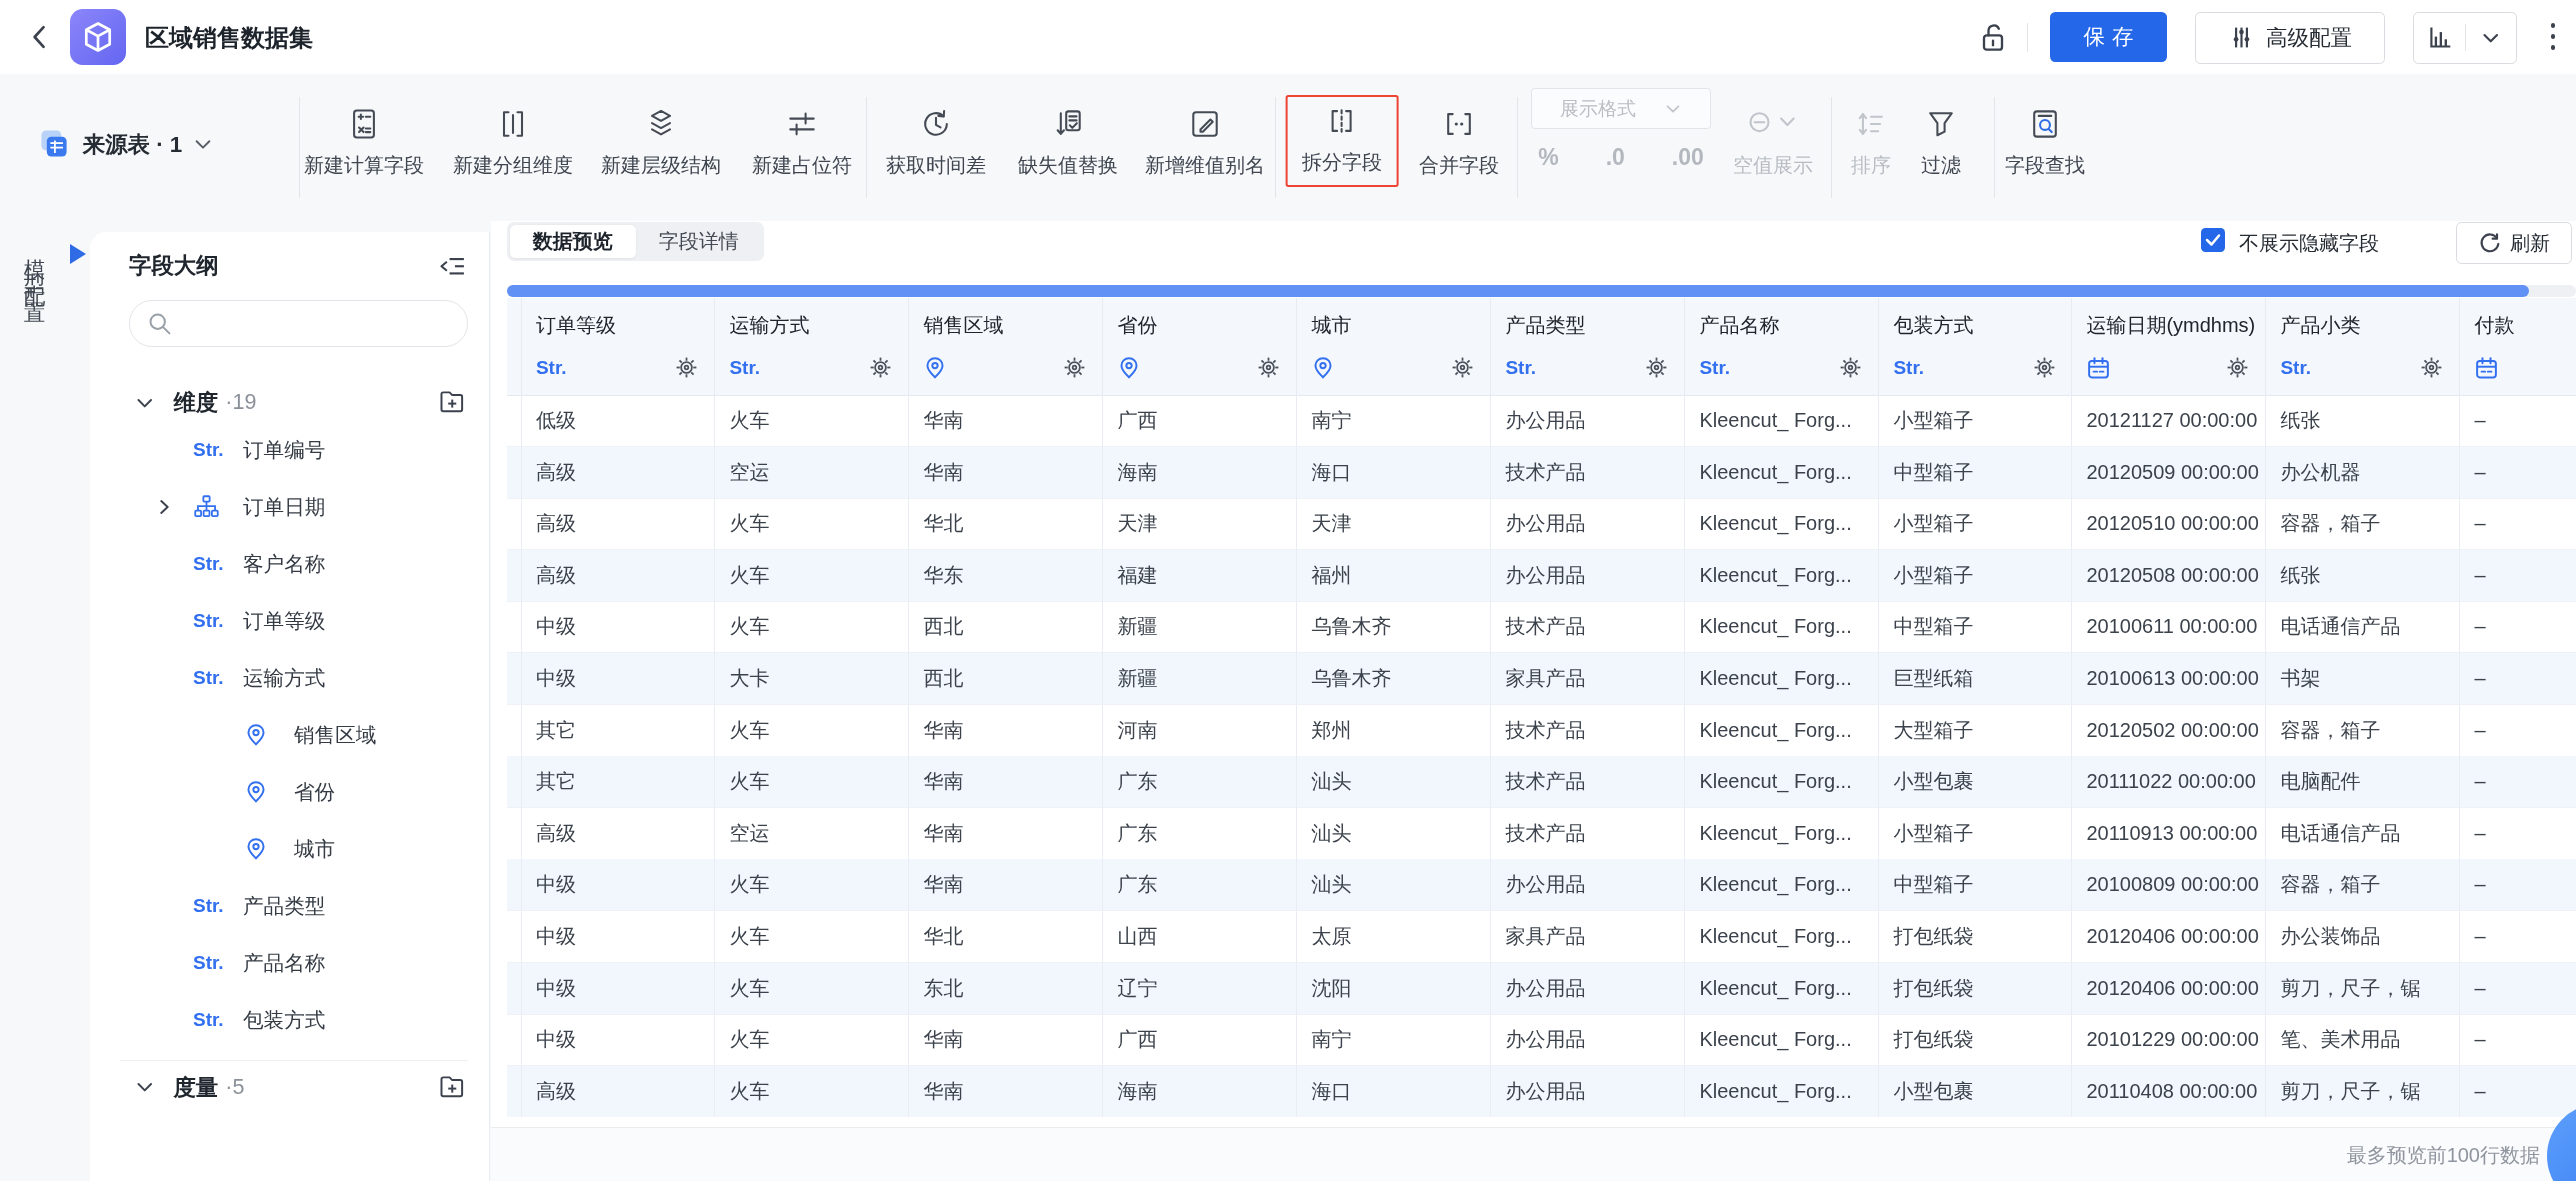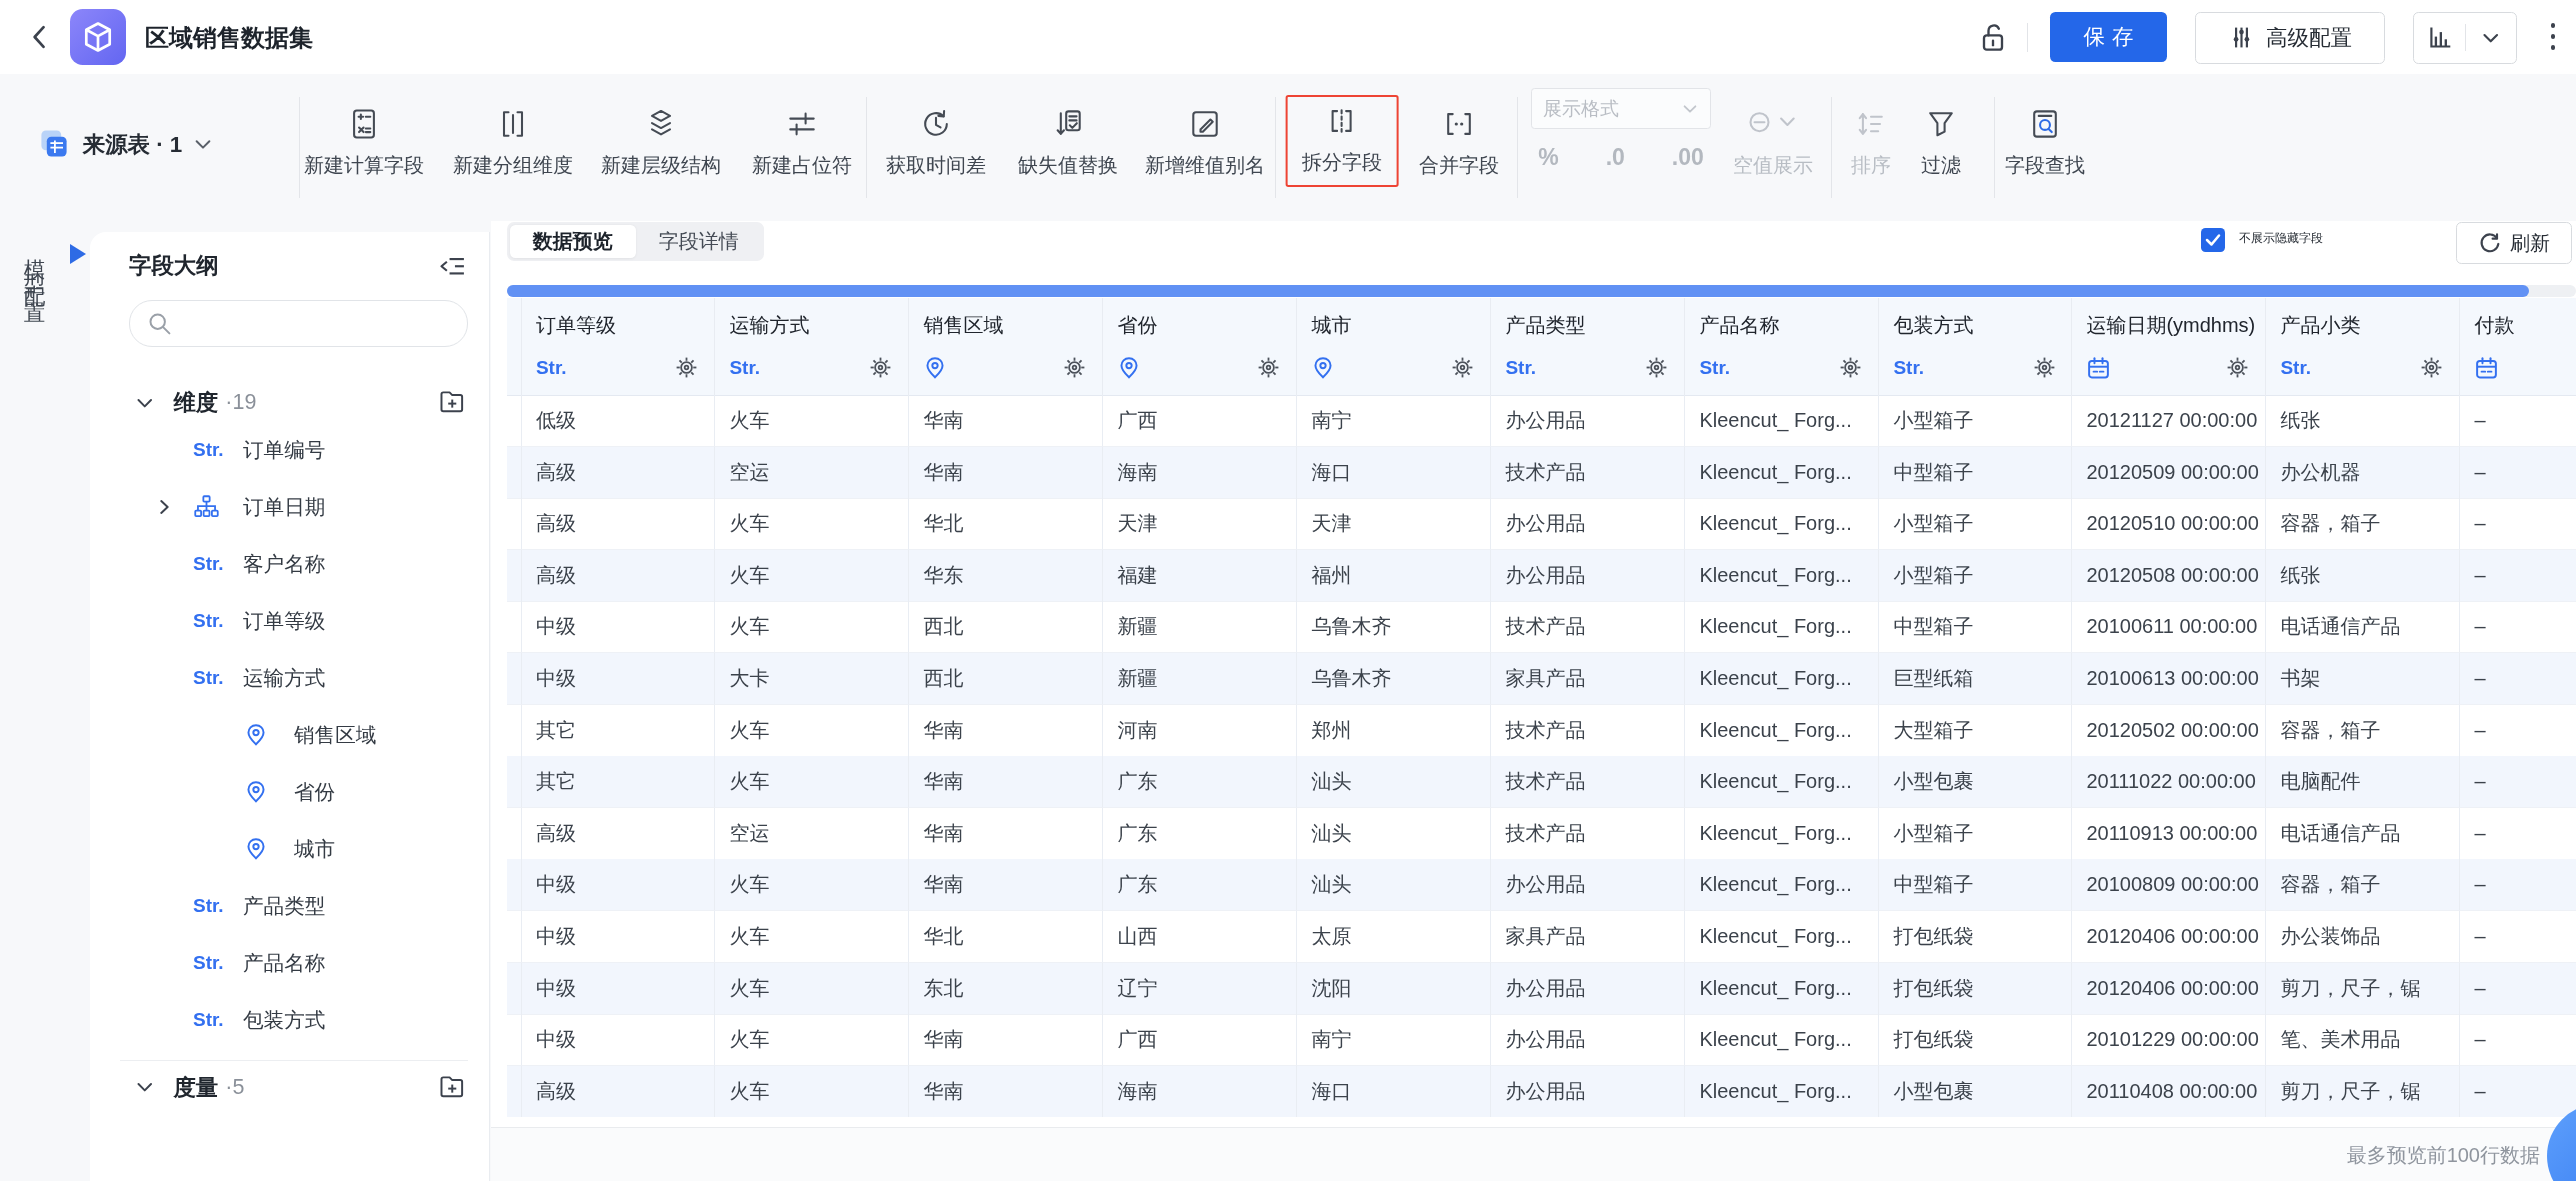--- a/index.html
+++ b/index.html
@@ -36,21 +36,21 @@
   .tb-div{position:absolute;top:23px;width:0.9px;height:101px;background:#e3e5e9;}
   .tb-btn{position:absolute;top:30.5px;transform:translateX(-50%);display:flex;flex-direction:column;
           align-items:center;gap:9px;cursor:pointer;}
   .tb-ico{color:#454b54;height:38px;display:flex;align-items:center;justify-content:center;}
   .tb-lbl{font-size:20px;color:#3f4650;white-space:nowrap;font-family:Liberation Serif, serif;}
   .tb-btn.dis .tb-ico{color:#c0c4cb;}
   .tb-btn.dis .tb-lbl{color:#b8bdc4;}
   .tb-btn.hl{border:2.7px solid #ee4434;border-radius:2.7px;padding:5.4px 14.4px 9px;top:20.6px;}
   .fmt-select{position:absolute;left:1531px;top:14.4px;width:180px;height:41px;border:0.9px solid #e2e4e8;
               border-radius:3.6px;background:#fbfcfd;display:flex;align-items:center;justify-content:space-between;
-              padding:0 11px;box-sizing:border-box;color:#b9bdc4;font-size:19px;cursor:pointer;}
+              padding:0 28px;box-sizing:border-box;color:#b9bdc4;font-size:19px;cursor:pointer;}
   .fmt-icons{position:absolute;left:1531px;top:70px;width:180px;display:flex;justify-content:space-between;
              padding:0 7.2px;box-sizing:border-box;}
   .fmt-icons span{font-size:23px;color:#b3b8bf;font-weight:600;cursor:default;}
 
   
   .underlay{position:absolute;left:0;top:221px;width:2576px;height:960px;background:#f7f8fa;}
   .rail-text{position:absolute;left:20px;top:241px;writing-mode:vertical-rl;font-size:21.5px;color:#3f4650;
              letter-spacing:14.4px;}
   .rail-arrow{position:absolute;left:70px;top:244px;width:0;height:0;border-top:10.8px solid transparent;
               border-bottom:10.8px solid transparent;border-left:16px solid #2e6be5;cursor:pointer;}
@@ -76,21 +76,21 @@
 
   
   .content{position:absolute;left:491px;top:221px;width:2085px;height:960px;background:#fff;}
   .seg{position:absolute;left:507px;top:222px;height:39px;background:#eff0f3;border-radius:7.2px;
        display:flex;align-items:center;padding:2.7px;box-sizing:border-box;}
   .seg .opt{height:33px;display:flex;align-items:center;padding:0 23px;font-size:20px;color:#454b55;
             border-radius:5.4px;cursor:pointer;white-space:nowrap;}
   .seg .opt.active{background:#fff;color:#1d232b;font-weight:700;box-shadow:0 0.9px 2.7px rgba(0,0,0,.06);}
   .hide-check{position:absolute;left:2201px;top:228px;width:24px;height:24px;border-radius:4.5px;
               background:#2467e9;display:flex;align-items:center;justify-content:center;cursor:pointer;}
-  .hide-lbl{position:absolute;left:2239px;top:230px;font-size:12px;color:#262c34;}
+  .hide-lbl{position:absolute;left:2239px;top:230px;font-size:20px;color:#262c34;}
   .refresh-btn{position:absolute;left:2456px;top:222px;width:114px;height:40px;border:0.9px solid #d8dbdf;
                border-radius:5.4px;background:#fff;display:flex;align-items:center;justify-content:center;
                gap:9px;font-size:20px;color:#262c34;cursor:pointer;}
   .hscroll-track{position:absolute;left:507px;top:285px;width:2069px;height:11.7px;border-radius:6.3px;background:#eef0f3;}
   .hscroll-thumb{position:absolute;left:0;top:0;height:11.7px;width:2022px;border-radius:6.3px;background:#6191f4;cursor:pointer;}
 
   
   .grid{position:absolute;left:507px;top:298px;width:2069px;height:819px;overflow:hidden;}
   .g-head{position:absolute;left:0;top:0;width:2069px;height:97px;background:#f4f8fd;
           border-bottom:0.9px solid #e4e9f1;}

